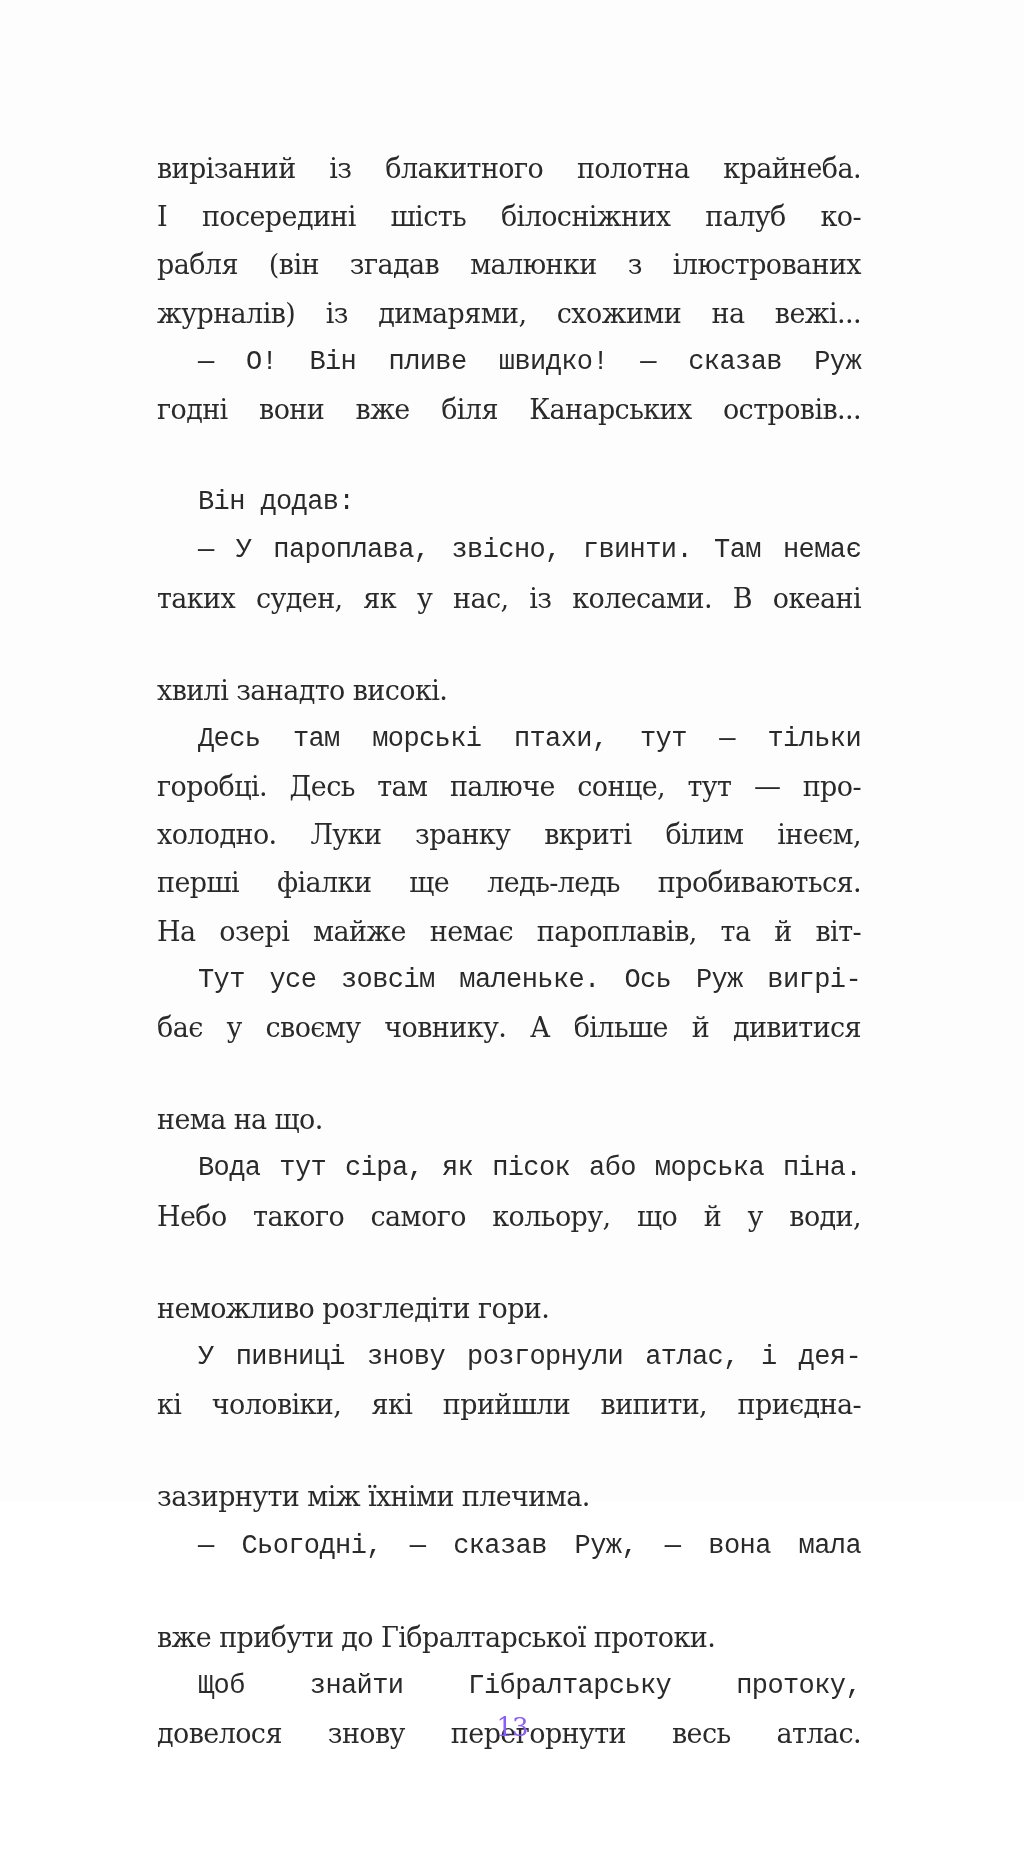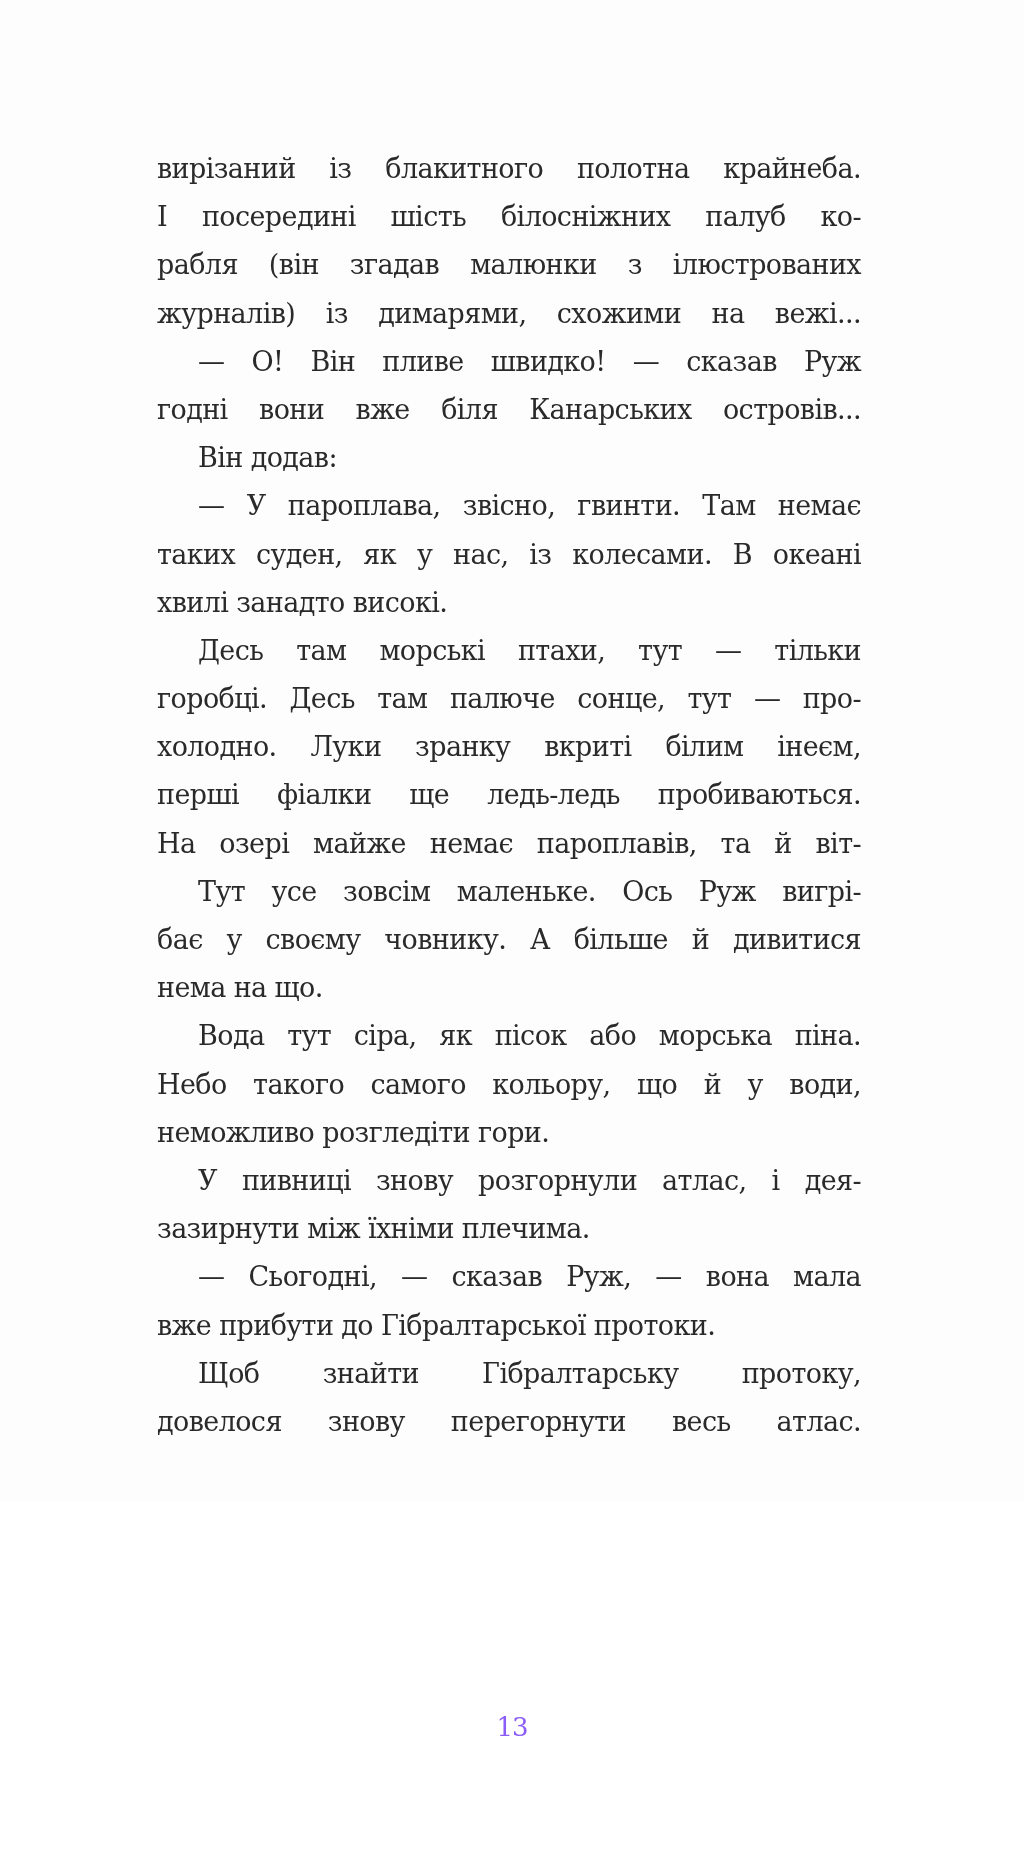--- a/index.html
+++ b/index.html
@@ -32,23 +32,25 @@
     .line {
       height: 48.2px;
       line-height: 48.2px;
       white-space: nowrap;
       text-align: justify;
       text-align-last: justify;
       letter-spacing: -0.6px;
     }
     .line.last {
       text-align-last: left;
+      margin-top: 44px;
     }
     .line.indent {
       padding-left: 41px;
+      font-family: Liberation Mono, monospace;
     }
     .page-number {
       position: absolute;
       left: 0;
       width: 1024px;
       top: 1712px;
       text-align: center;
       font-family: "DejaVu Serif", "Liberation Serif", serif;
       font-size: 26px;
       color: #8b5cf6;
@@ -75,20 +77,21 @@
       <div class="line">холодно. Луки зранку вкриті білим інеєм,</div>
       <div class="line">перші фіалки ще ледь-ледь пробиваються.</div>
       <div class="line">На озері майже немає пароплавів, та й віт-</div>
       <div class="line indent">Тут усе зовсім маленьке. Ось Руж вигрі-</div>
       <div class="line">бає у своєму човнику. А більше й дивитися</div>
       <div class="line last">нема на що.</div>
       <div class="line indent">Вода тут сіра, як пісок або морська піна.</div>
       <div class="line">Небо такого самого кольору, що й у води,</div>
       <div class="line last">неможливо розгледіти гори.</div>
       <div class="line indent">У пивниці знову розгорнули атлас, і дея-</div>
+      <div class="line">кі чоловіки, які прийшли випити, приєдна-</div>
       <div class="line last">зазирнути між їхніми плечима.</div>
       <div class="line indent">— Сьогодні, — сказав Руж, — вона мала</div>
       <div class="line last">вже прибути до Гібралтарської протоки.</div>
       <div class="line indent">Щоб знайти Гібралтарську протоку,</div>
       <div class="line">довелося знову перегорнути весь атлас.</div>
     </div>
   <div class="page-number">13</div>
 </div>
 
 </body></html>

